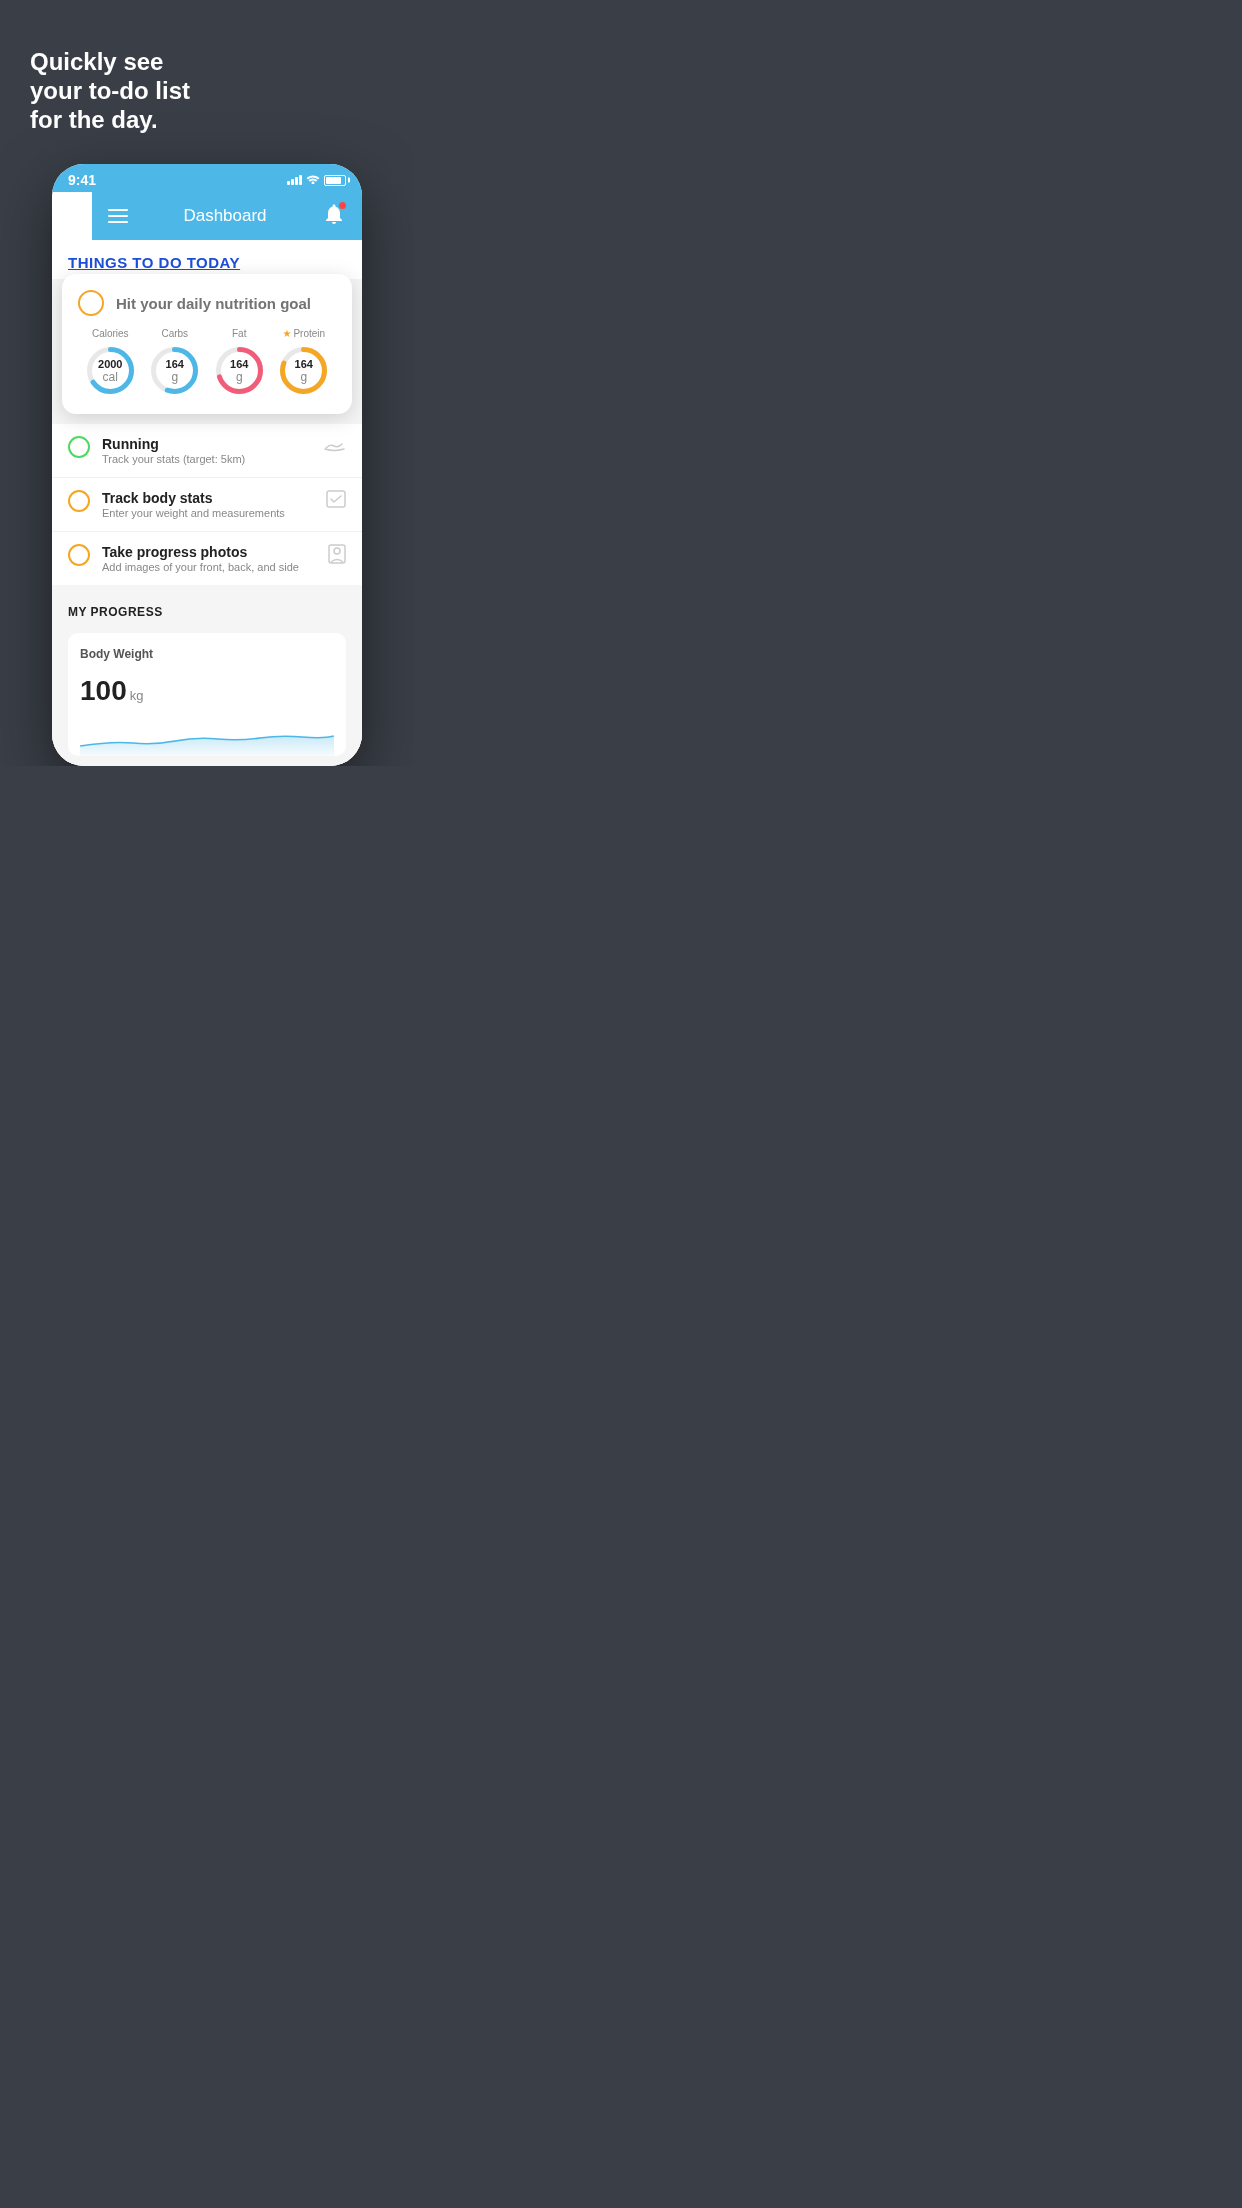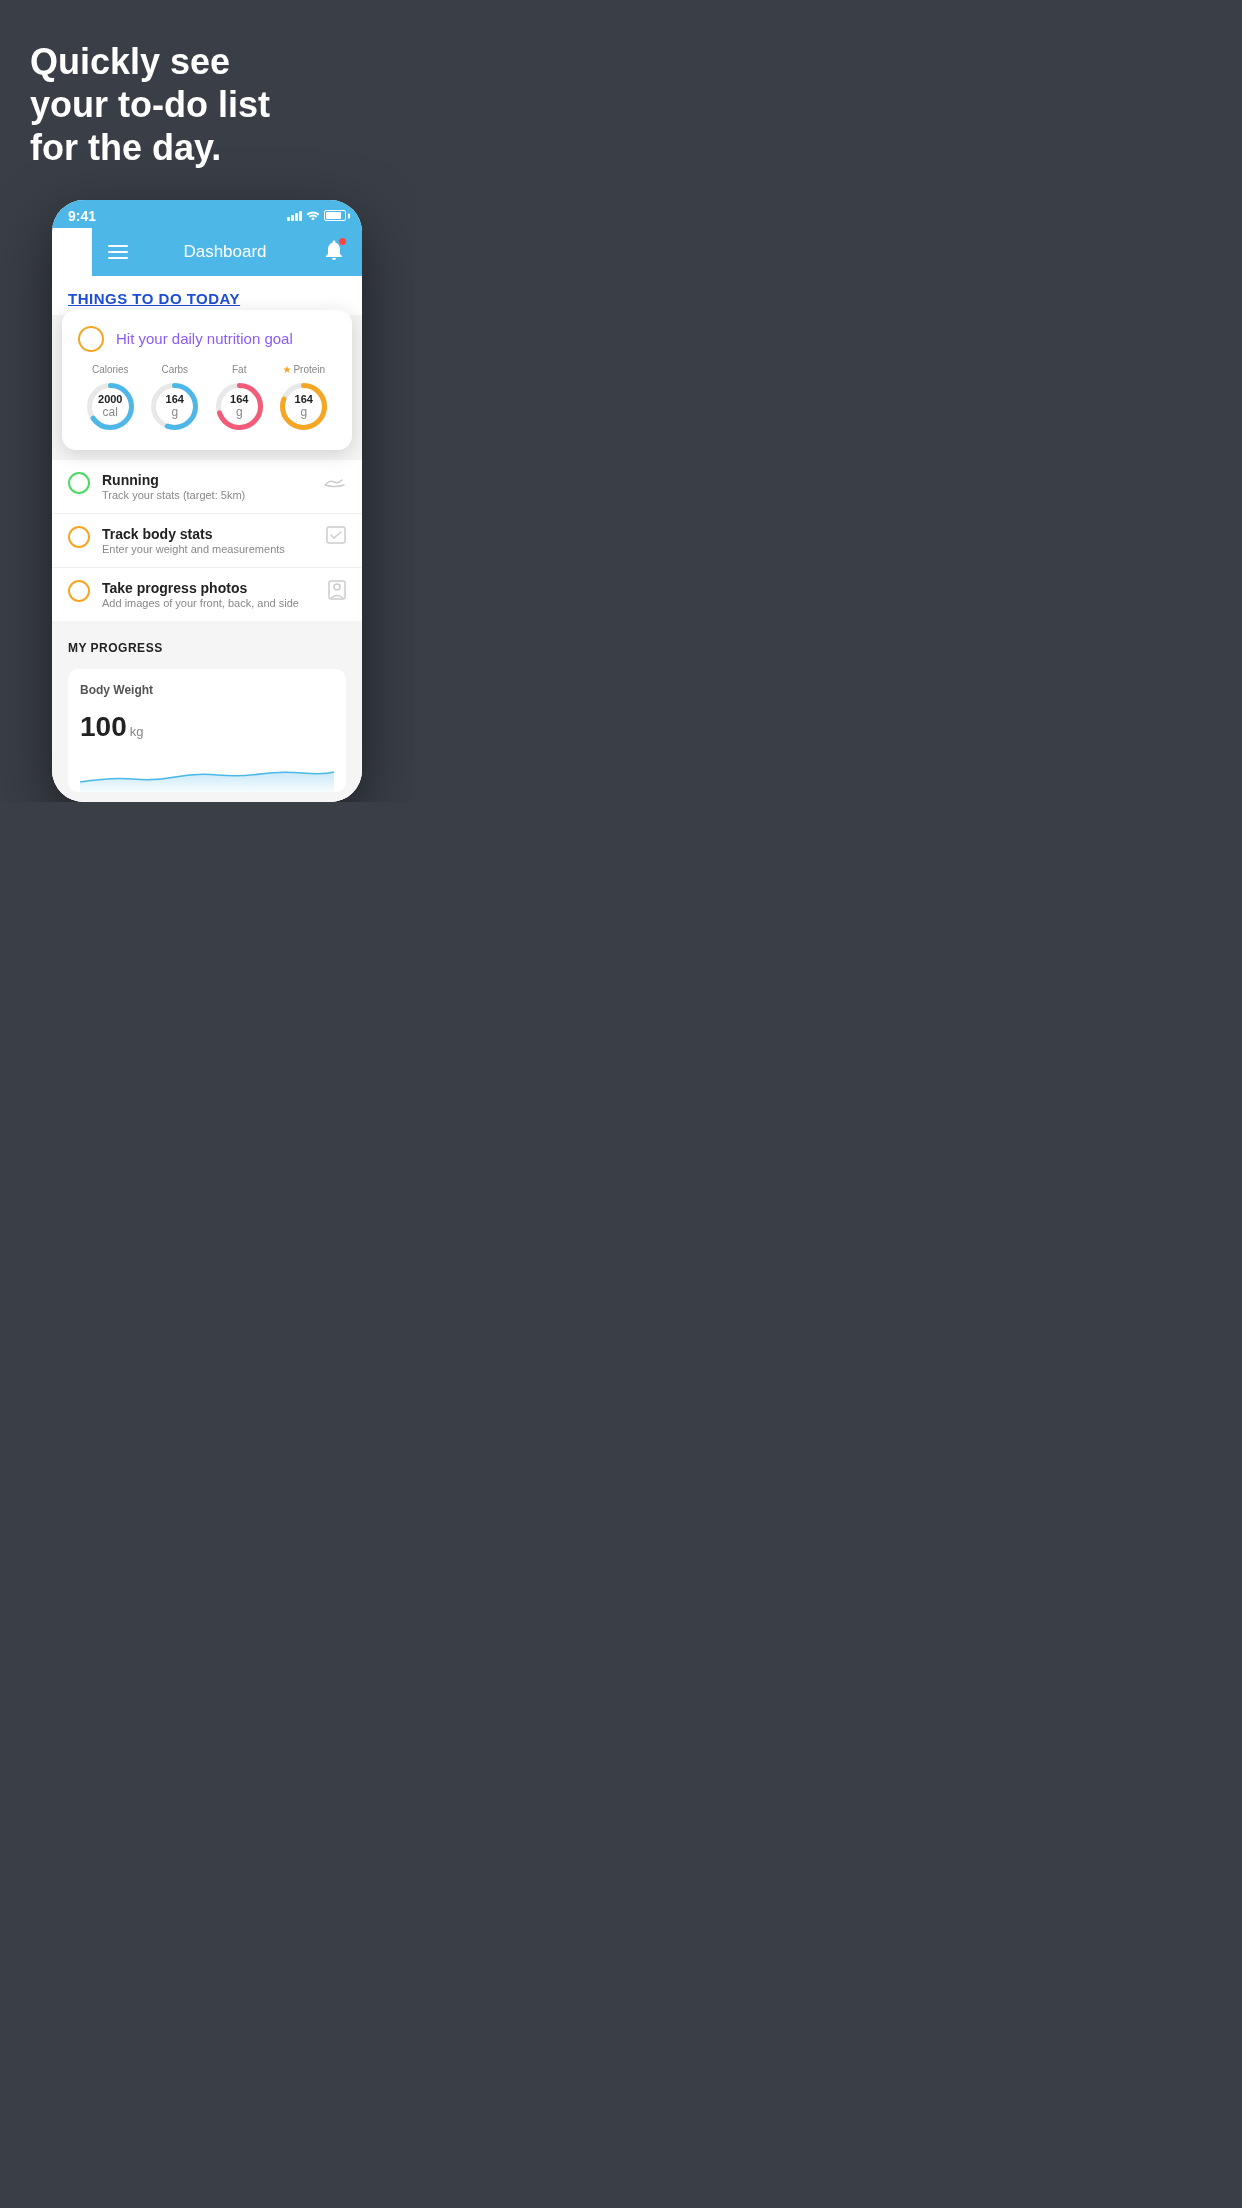--- a/index.html
+++ b/index.html
@@ -26,23 +26,24 @@
     }
 
     .headline {
       width: 100%;
       text-align: left;
       margin-bottom: 30px;
     }
 
     .headline h1 {
       color: #ffffff;
-      font-size: 36px;
+      font-size: 24px;
       font-weight: 800;
       line-height: 1.2;
+      margin-top: 8px;
     }
 
     
     .phone-frame {
       width: 310px;
       border-radius: 32px;
       background: #ffffff;
       overflow: hidden;
       box-shadow: 0 20px 60px rgba(0,0,0,0.5);
       position: relative;
@@ -204,22 +205,22 @@
       width: 26px;
       height: 26px;
       border-radius: 50%;
       border: 2.5px solid #f5a623;
       margin-right: 12px;
       flex-shrink: 0;
     }
 
     .card-title {
       font-size: 15px;
-      font-weight: 400;
-      color: #8b5cf6;
+      font-weight: 700;
+      color: #737373;
     }
 
     .nutrition-grid {
       display: flex;
       justify-content: space-around;
       align-items: center;
     }
 
     .nutrition-item {
       display: flex;

